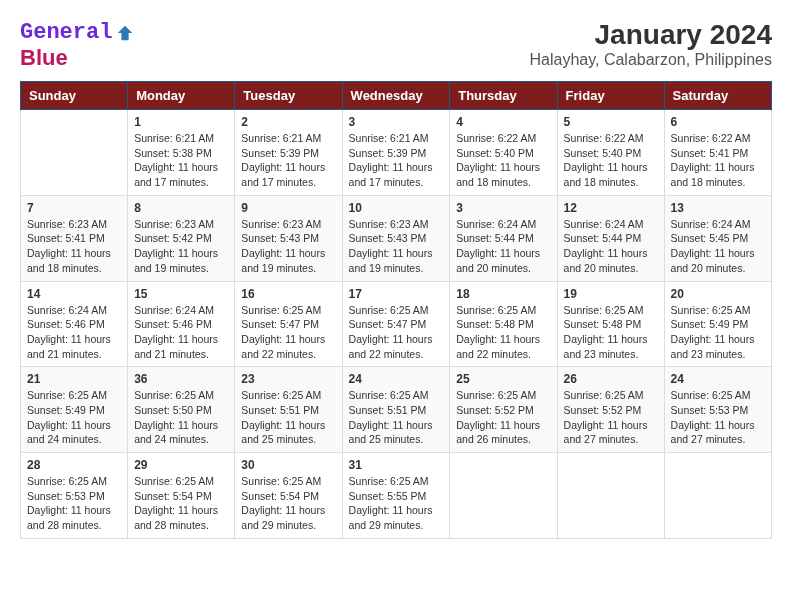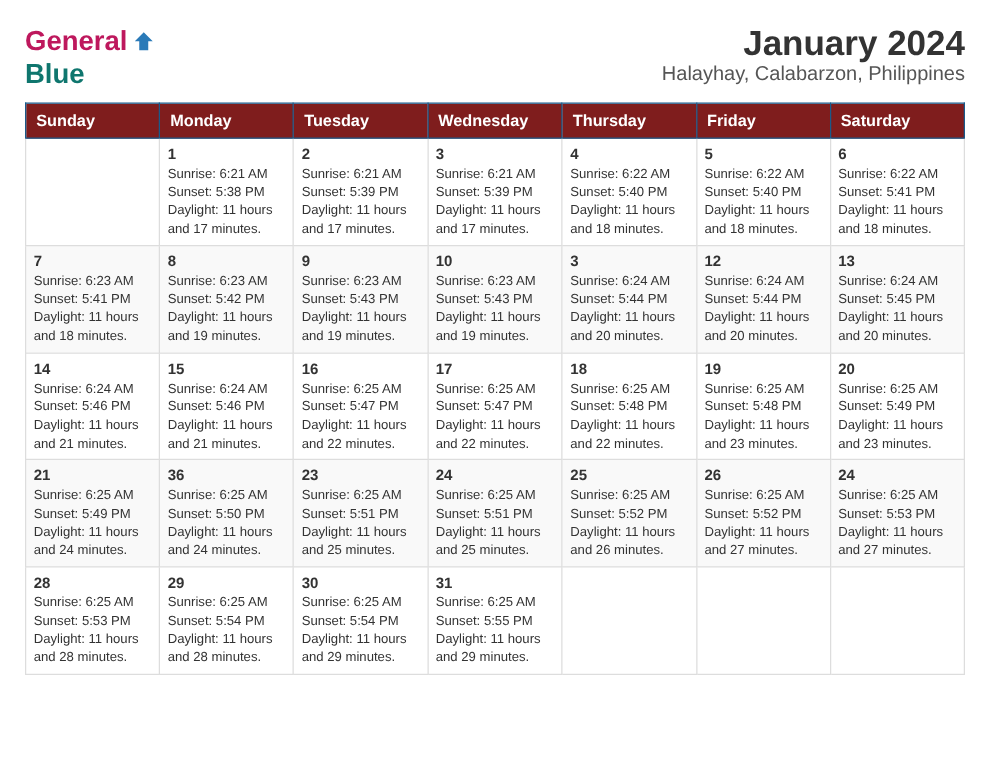--- a/index.html
+++ b/index.html
@@ -22,26 +22,27 @@
       align-items: flex-start;
     }
     .logo-text {
       display: flex;
       align-items: center;
       gap: 2px;
     }
     .logo-general {
       font-size: 22px;
       font-weight: bold;
-      color: #be185d;
+      color: #6d28d9;
+      font-family: Liberation Mono, monospace;
     }
     .logo-blue {
       font-size: 22px;
       font-weight: bold;
-      color: #0f766e;
+      color: #be185d;
     }
     .logo-icon {
       width: 18px;
       height: 18px;
       margin-left: 2px;
     }
     .title-section {
       text-align: right;
     }
     .month-title {

